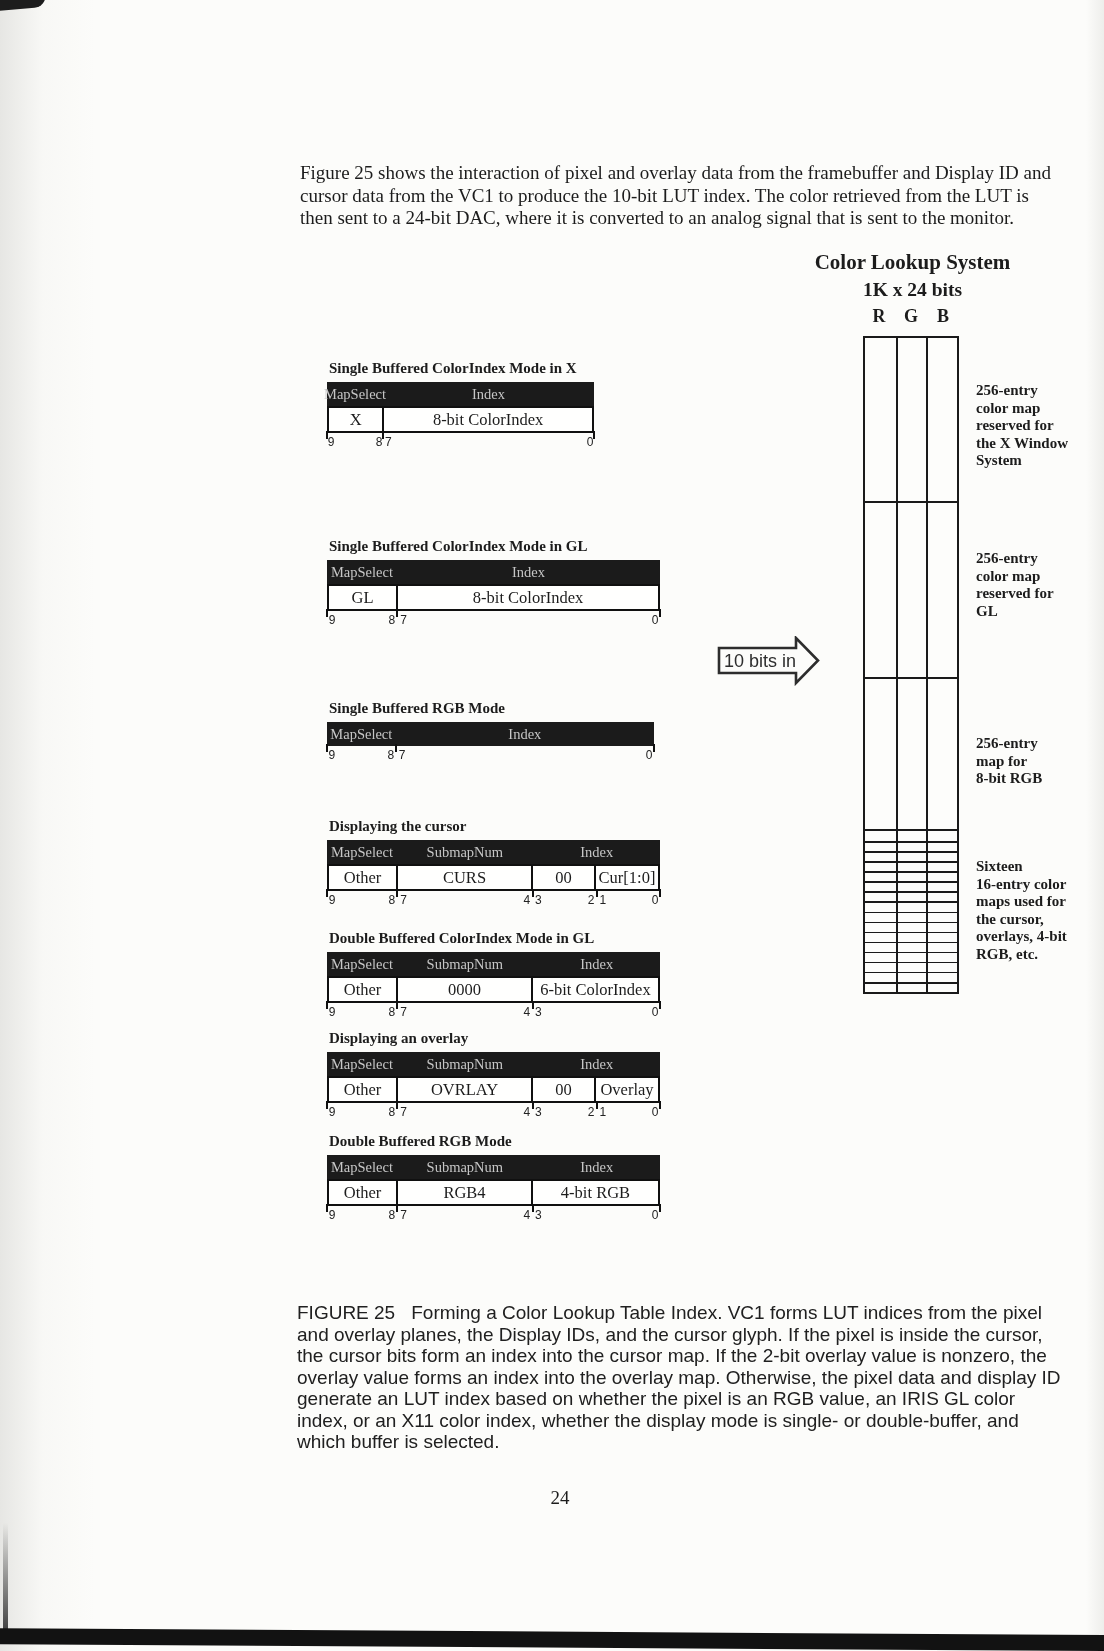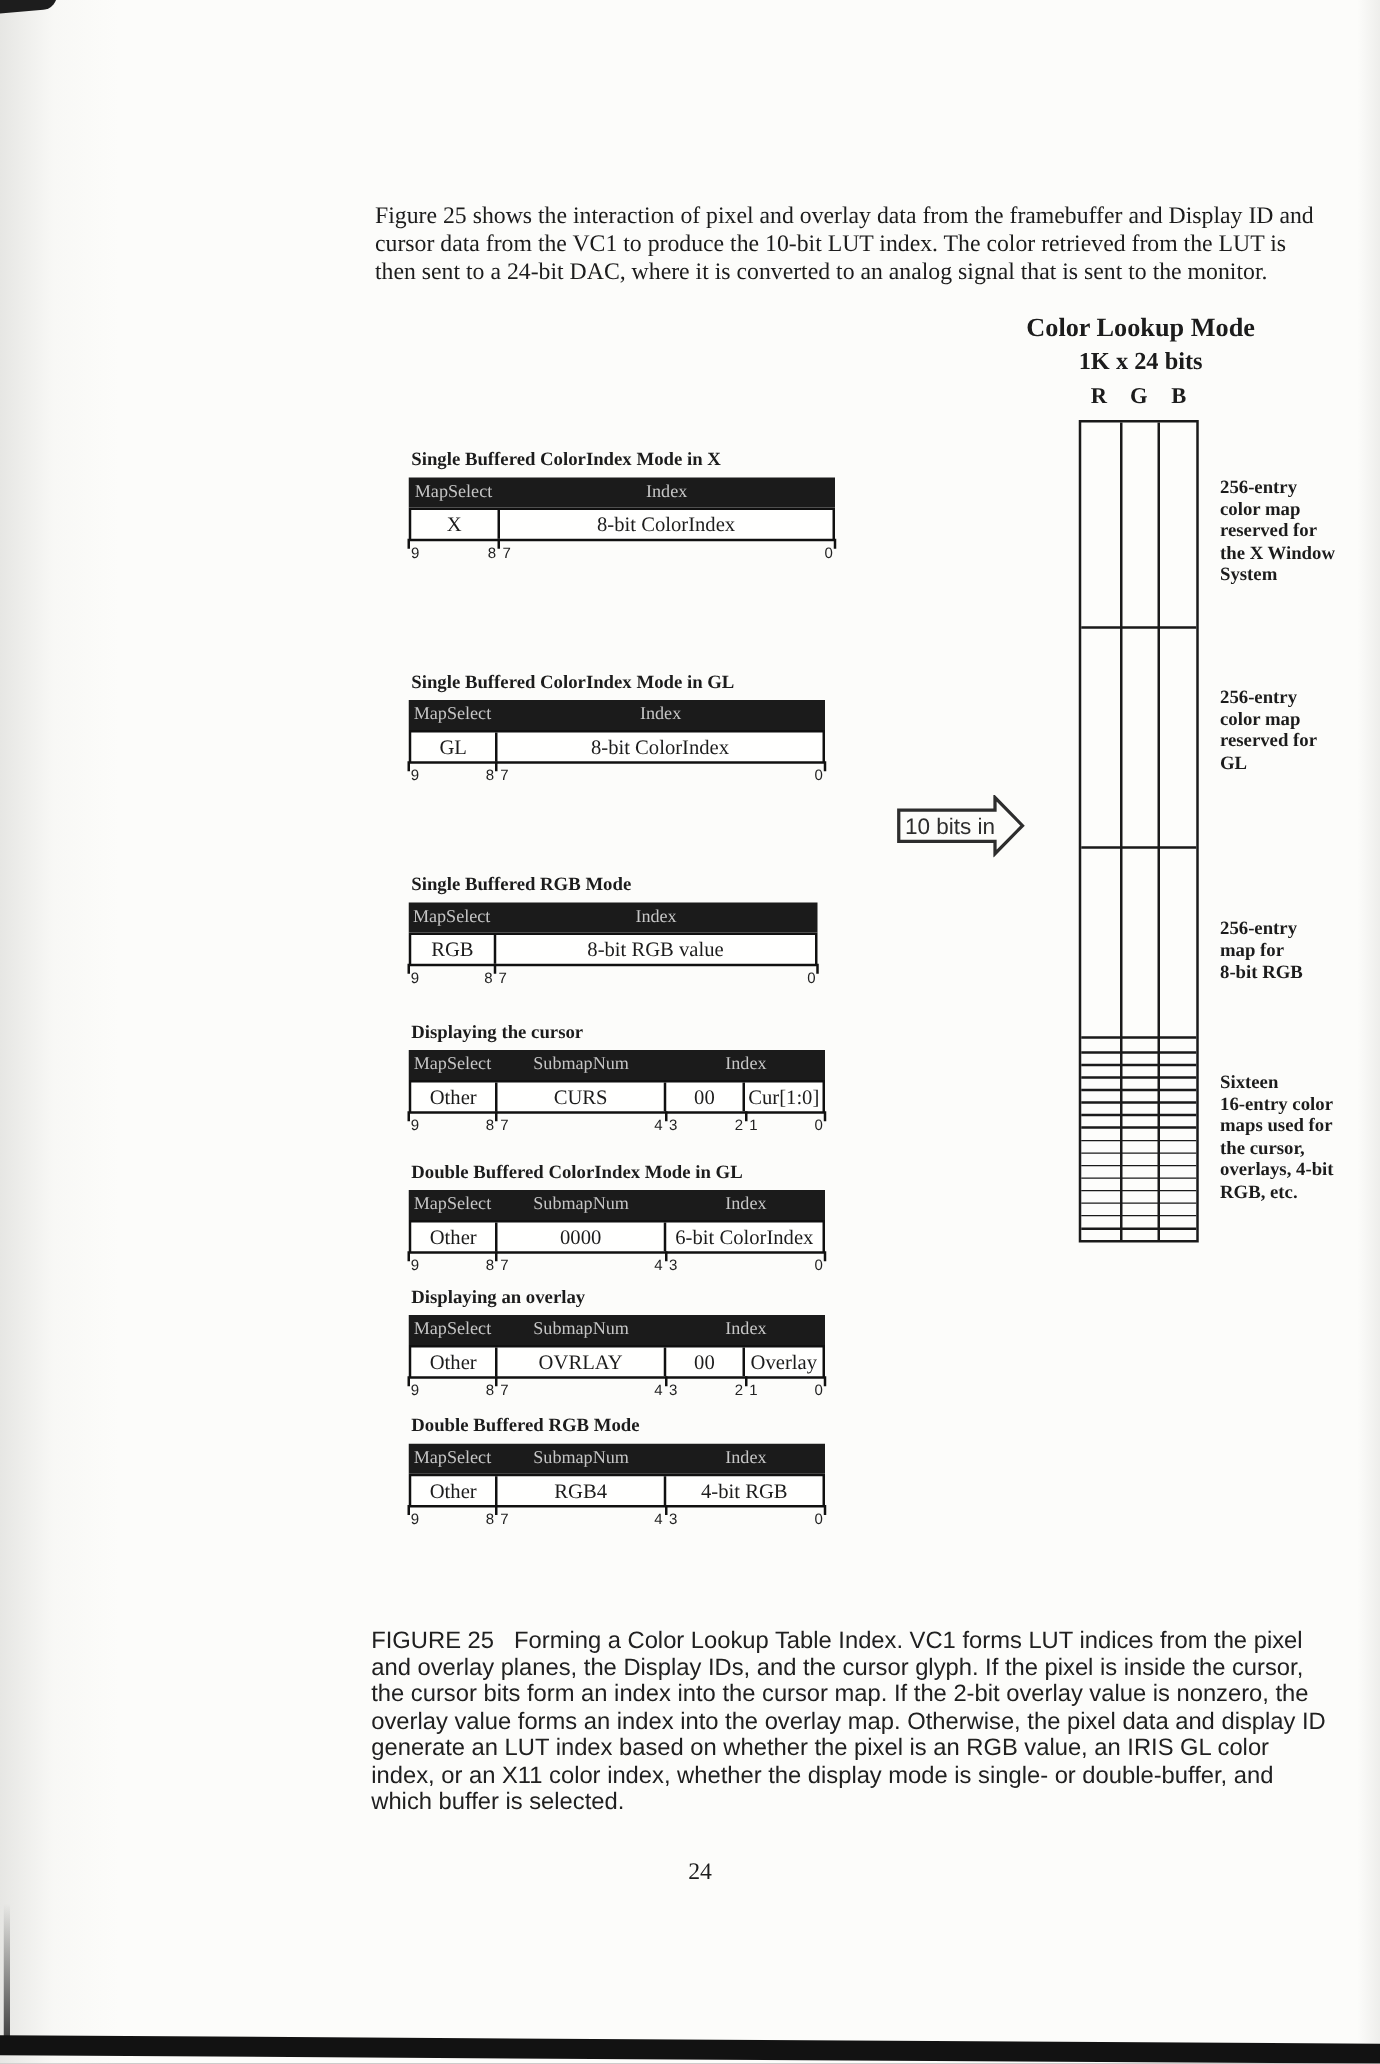--- a/index.html
+++ b/index.html
@@ -71,21 +71,21 @@
 <body>
 
 <div class="page">
 
   <div class="edge-left"></div>
   <div class="edge-right"></div>
   <div class="smudge-top-left"></div>
 
   <p class="intro">Figure 25 shows the interaction of pixel and overlay data from the framebuffer and Display ID and cursor data from the VC1 to produce the 10-bit LUT index. The color retrieved from the LUT is then sent to a 24-bit DAC, where it is converted to an analog signal that is sent to the monitor.</p>
 
-  <div class="clut-title">Color Lookup Mode</div>
+  <div class="clut-title">Color Lookup System</div>
   <div class="clut-sub">1K x 24 bits</div>
   <div class="clut-letters" id="clut-letters">
       <span>R</span>
       <span>G</span>
       <span>B</span>
     </div>
   <div class="clut-box" id="clut-box">
       <div class="clut-vline" style="left: 33.33%;"></div>
       <div class="clut-vline" style="left: 66.66%;"></div>
       <div class="clut-divider" style="top: 163px;"></div>
@@ -135,21 +135,21 @@
         <div>RGB, etc.</div>
       </div>
     </div>
 
   <svg class="bits-arrow" width="106" height="50" viewBox="0 0 106 50">
     <polygon points="3,12 80,12 80,2 102,24.5 80,47 80,37 3,37" fill="none" stroke="#2d2d2d" stroke-width="2.6"></polygon>
     <text x="8" y="31">10 bits in</text>
   </svg>
 
   <div id="tables-root">
-      <div class="bft" style="left: 327px; width: 341px; top: 360px;">
+      <div class="bft" style="left: 327px; width: 267px; top: 360px;">
         <div class="bft-title">Single Buffered ColorIndex Mode in X</div>
         <div class="bft-header">
           <span class="hlabel" style="left: 10.5%;">MapSelect</span>
           <span class="hlabel" style="left: 60.5%;">Index</span>
         </div>
         <div class="bft-row">
           <div class="bft-cell" style="width: 21%;">X</div>
           <div class="bft-cell last" style="width: 79%;">8-bit ColorIndex</div>
         </div>
         <div class="bft-bits">
@@ -180,24 +180,20 @@
           <div class="bit" style="left: 19.5%;">8</div>
           <div class="bit" style="left: 23%;">7</div>
           <div class="bit" style="left: 98.5%;">0</div>
         </div>
       </div>
       <div class="bft" style="left: 327px; width: 327px; top: 700px;">
         <div class="bft-title">Single Buffered RGB Mode</div>
         <div class="bft-header">
           <span class="hlabel" style="left: 10.5%;">MapSelect</span>
           <span class="hlabel" style="left: 60.5%;">Index</span>
-        </div>
-        <div class="bft-row">
-          <div class="bft-cell" style="width: 21%;">RGB</div>
-          <div class="bft-cell last" style="width: 79%;">8-bit RGB value</div>
         </div>
         <div class="bft-bits">
           <div class="tick" style="left: 0%;"></div>
           <div class="tick" style="left: 21%;"></div>
           <div class="tick" style="left: 100%;"></div>
           <div class="bit" style="left: 1.5%;">9</div>
           <div class="bit" style="left: 19.5%;">8</div>
           <div class="bit" style="left: 23%;">7</div>
           <div class="bit" style="left: 98.5%;">0</div>
         </div>

